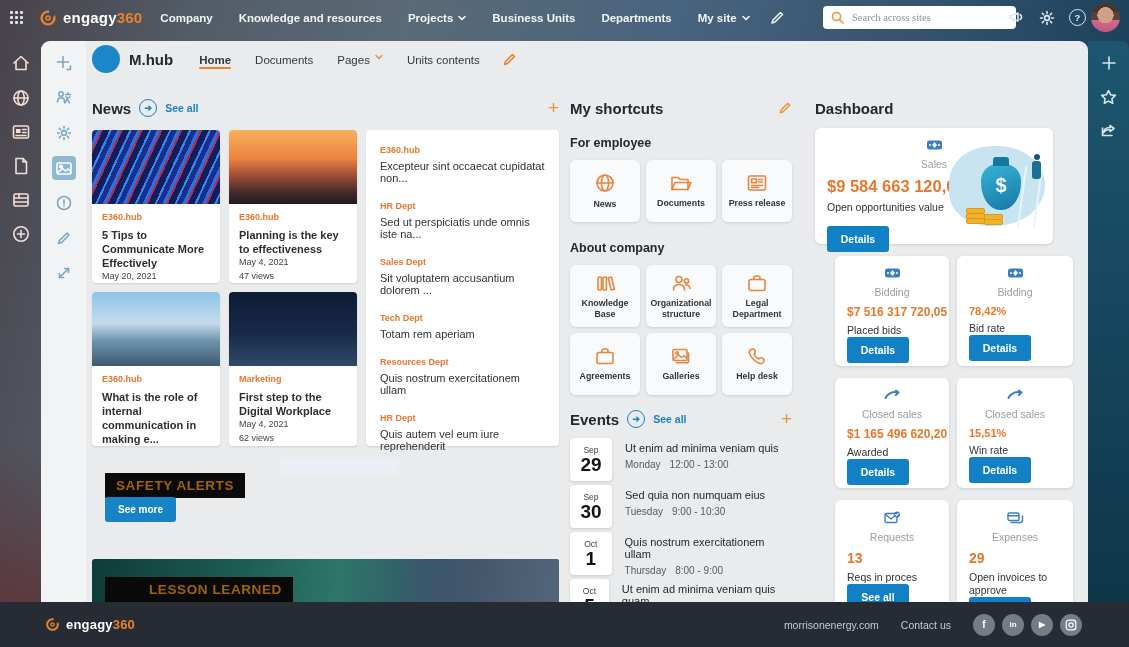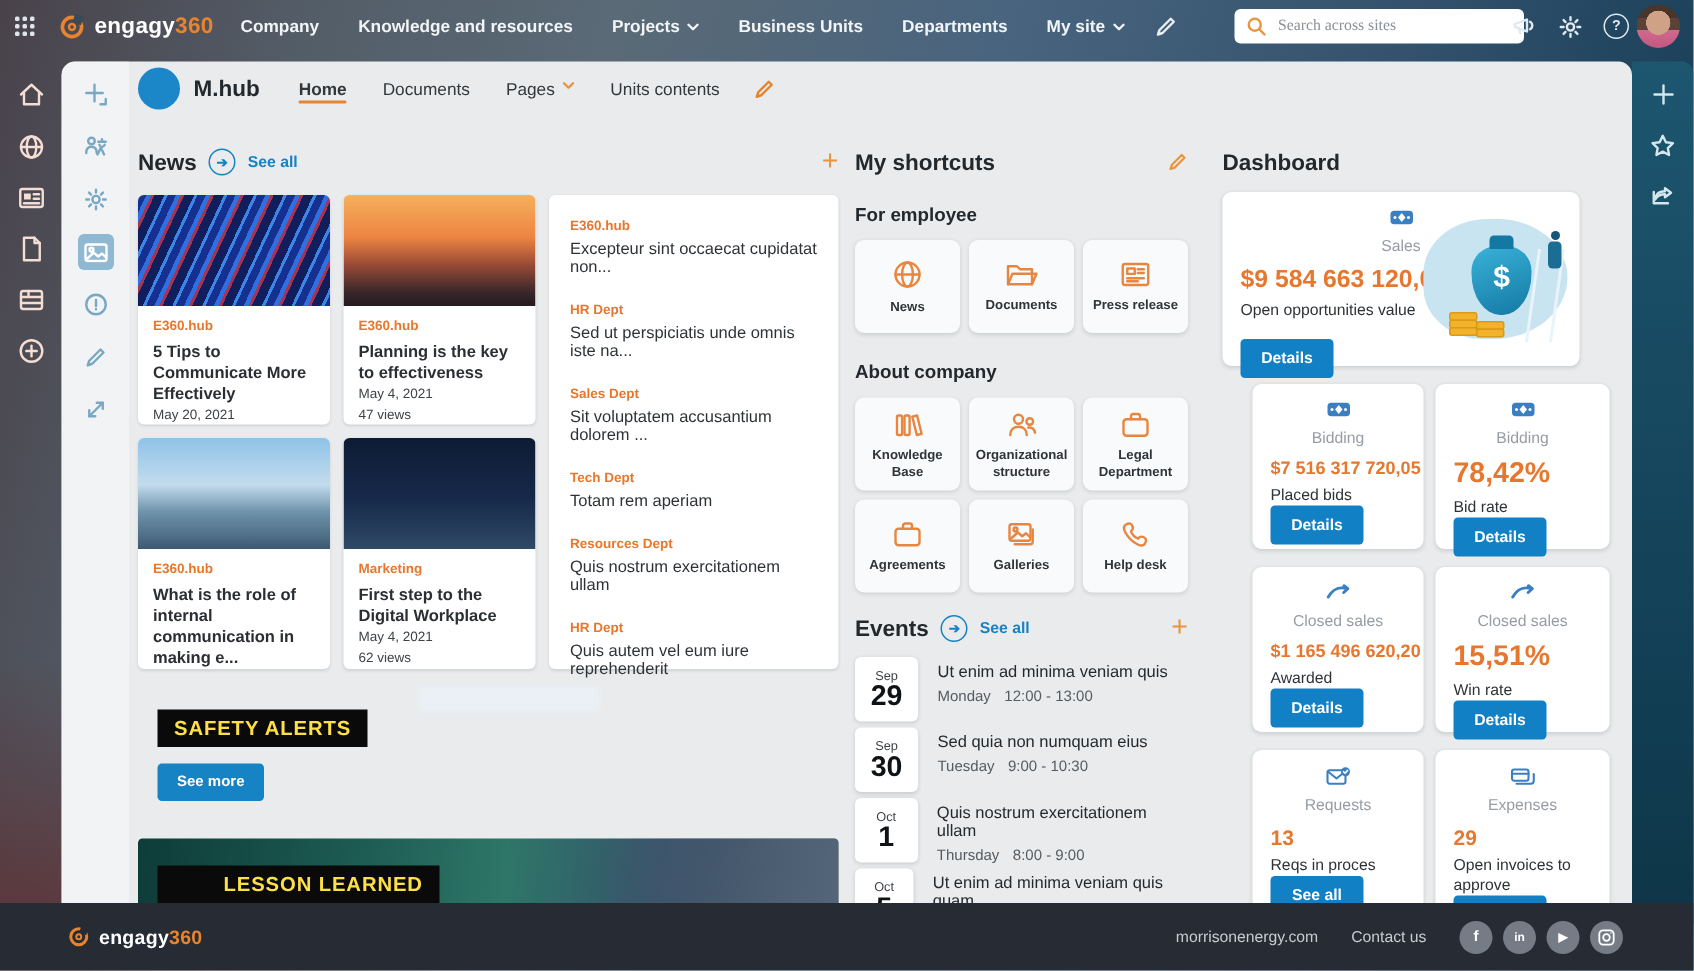--- a/index.html
+++ b/index.html
@@ -84,24 +84,24 @@
   .utext{font-size:11px;color:#2e3337;}
 
   
   .banner{position:relative;width:467px;height:89px;border-radius:3px;overflow:hidden;cursor:pointer;}
   .banner1{margin-top:11px;background:
     repeating-linear-gradient(100deg,rgba(255,255,255,.07) 0 3px,transparent 3px 26px),
     linear-gradient(96deg,#22364b 0%,#3c5d7f 28%,#8va 0,#87a0b5 52%,#54718c 70%,#263c52 100%);}
   .banner1::before{content:"";position:absolute;left:40%;top:0;width:26%;height:18px;background:rgba(235,245,255,.5);filter:blur(2px);}
   .banner2{margin-top:13px;background:linear-gradient(96deg,#0e3c39 0%,#1c5a52 30%,#2e7668 52%,#35536b 74%,#475a6c 100%);}
   .banner2::after{content:"";position:absolute;right:0;top:0;width:34%;height:100%;background:linear-gradient(100deg,transparent 0%,#42566b 40%,#55677a 100%);}
-  .blabel{position:absolute;left:13px;background:#0a0a0a;color:#fde047;font-size:13.5px;font-weight:700;letter-spacing:.6px;padding:5px 11px;z-index:2;}
+  .blabel{position:absolute;left:13px;background:#0a0a0a;color:#a16207;font-size:13.5px;font-weight:700;letter-spacing:.6px;padding:5px 11px;z-index:2;}
   .banner1 .blabel{top:16px;}
   .banner2 .blabel{top:18px;padding-left:44px;}
-  .bbtn{position:absolute;left:13px;top:52px;z-index:2;background:#1583c4;color:#fff;font-size:10px;font-weight:700;padding:7px 13px;border-radius:3px;cursor:pointer;}
+  .bbtn{position:absolute;left:13px;top:40px;z-index:2;background:#1583c4;color:#fff;font-size:10px;font-weight:700;padding:7px 13px;border-radius:3px;cursor:pointer;}
 
   
   .mid-col .pencil{margin-left:auto;color:#e8953f;cursor:pointer;}
   .group-label{font-size:12.5px;font-weight:700;color:#23282d;margin-top:19px;}
   .tiles{margin-top:10px;display:grid;grid-template-columns:repeat(3,70px);gap:6px;}
   .tile{height:62px;background:#f9fafb;border-radius:6px;box-shadow:0 1px 3px rgba(30,40,50,.14);display:flex;flex-direction:column;align-items:center;justify-content:center;gap:5px;cursor:pointer;color:#e8853f;}
   .tile .lbl{font-size:8.8px;font-weight:700;color:#2f3439;text-align:center;line-height:1.2;padding:0 3px;}
 
   
   .ev-head{margin-top:15px;}
@@ -116,21 +116,21 @@
   .ev-meta .tm{margin-left:9px;}
 
   
   .dcard{background:#fff;border-radius:6px;box-shadow:0 1px 3px rgba(30,40,50,.14);padding:11px 12px;display:flex;flex-direction:column;position:relative;}
   .dcard.wide{margin-top:11px;height:94px;}
   .drow{margin-top:12px;display:grid;grid-template-columns:114px 116px;gap:8px;margin-left:20px;}
   .drow .dcard{height:88px;}
   .drow.last .dcard{height:92px;}
   .dlabel{display:flex;align-items:center;gap:7px;font-size:10.5px;color:#979da4;flex-direction:column;}
   .dlabel .ic{color:#3a7fc1;}
-  .dval{margin-top:7px;font-size:19px;font-weight:700;color:#e8772e;white-space:nowrap;}
+  .dval{margin-top:7px;font-size:11px;font-weight:700;color:#e8772e;white-space:nowrap;}
   .wide .dval{font-size:16.5px;}
   .dcap{margin-top:5px;font-size:10.5px;color:#2e3337;line-height:1.25;}
   .dbtn{margin-top:auto;background:#1280c4;color:#fff;font-size:10.5px;font-weight:700;width:62px;text-align:center;padding:7px 0;border-radius:3px;cursor:pointer;}
   .wide .dbtn{margin-top:12px;}
   .illus{position:absolute;right:6px;top:8px;width:110px;height:98px;pointer-events:none;}
   .illus .blob{position:absolute;right:2px;top:10px;width:96px;height:80px;background:#c9e4f1;border-radius:48% 52% 55% 45%;}
   .illus .bag{position:absolute;right:26px;top:28px;width:40px;height:46px;background:linear-gradient(160deg,#39b3d8,#1478a3);border-radius:42% 42% 48% 48%/36% 36% 60% 60%;}
   .illus .bag::before{content:"";position:absolute;left:12px;top:-7px;width:16px;height:9px;background:#1478a3;border-radius:3px 3px 0 0;}
   .illus .bag span{position:absolute;left:0;right:0;top:10px;text-align:center;color:#fff;font-weight:700;font-size:20px;}
   .illus .coin{position:absolute;width:17px;height:4px;background:#f2b32b;border:1px solid #d89a17;border-radius:2px;}

